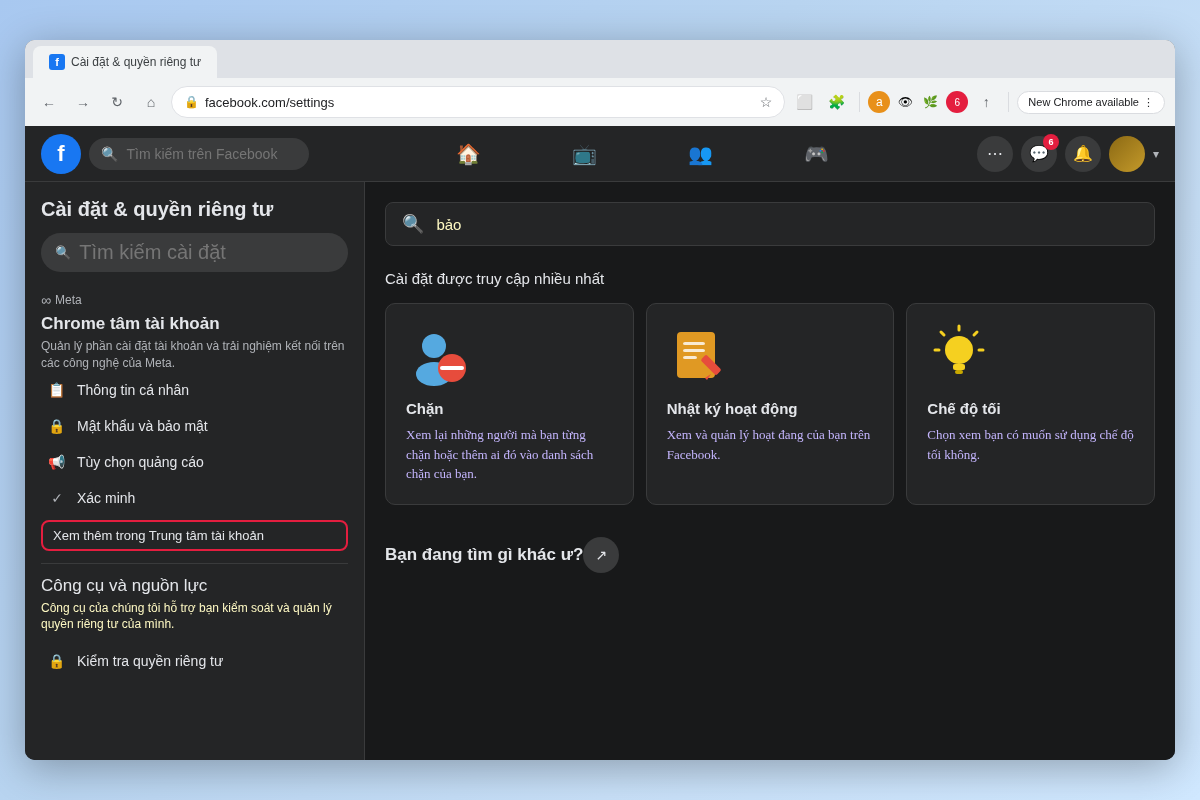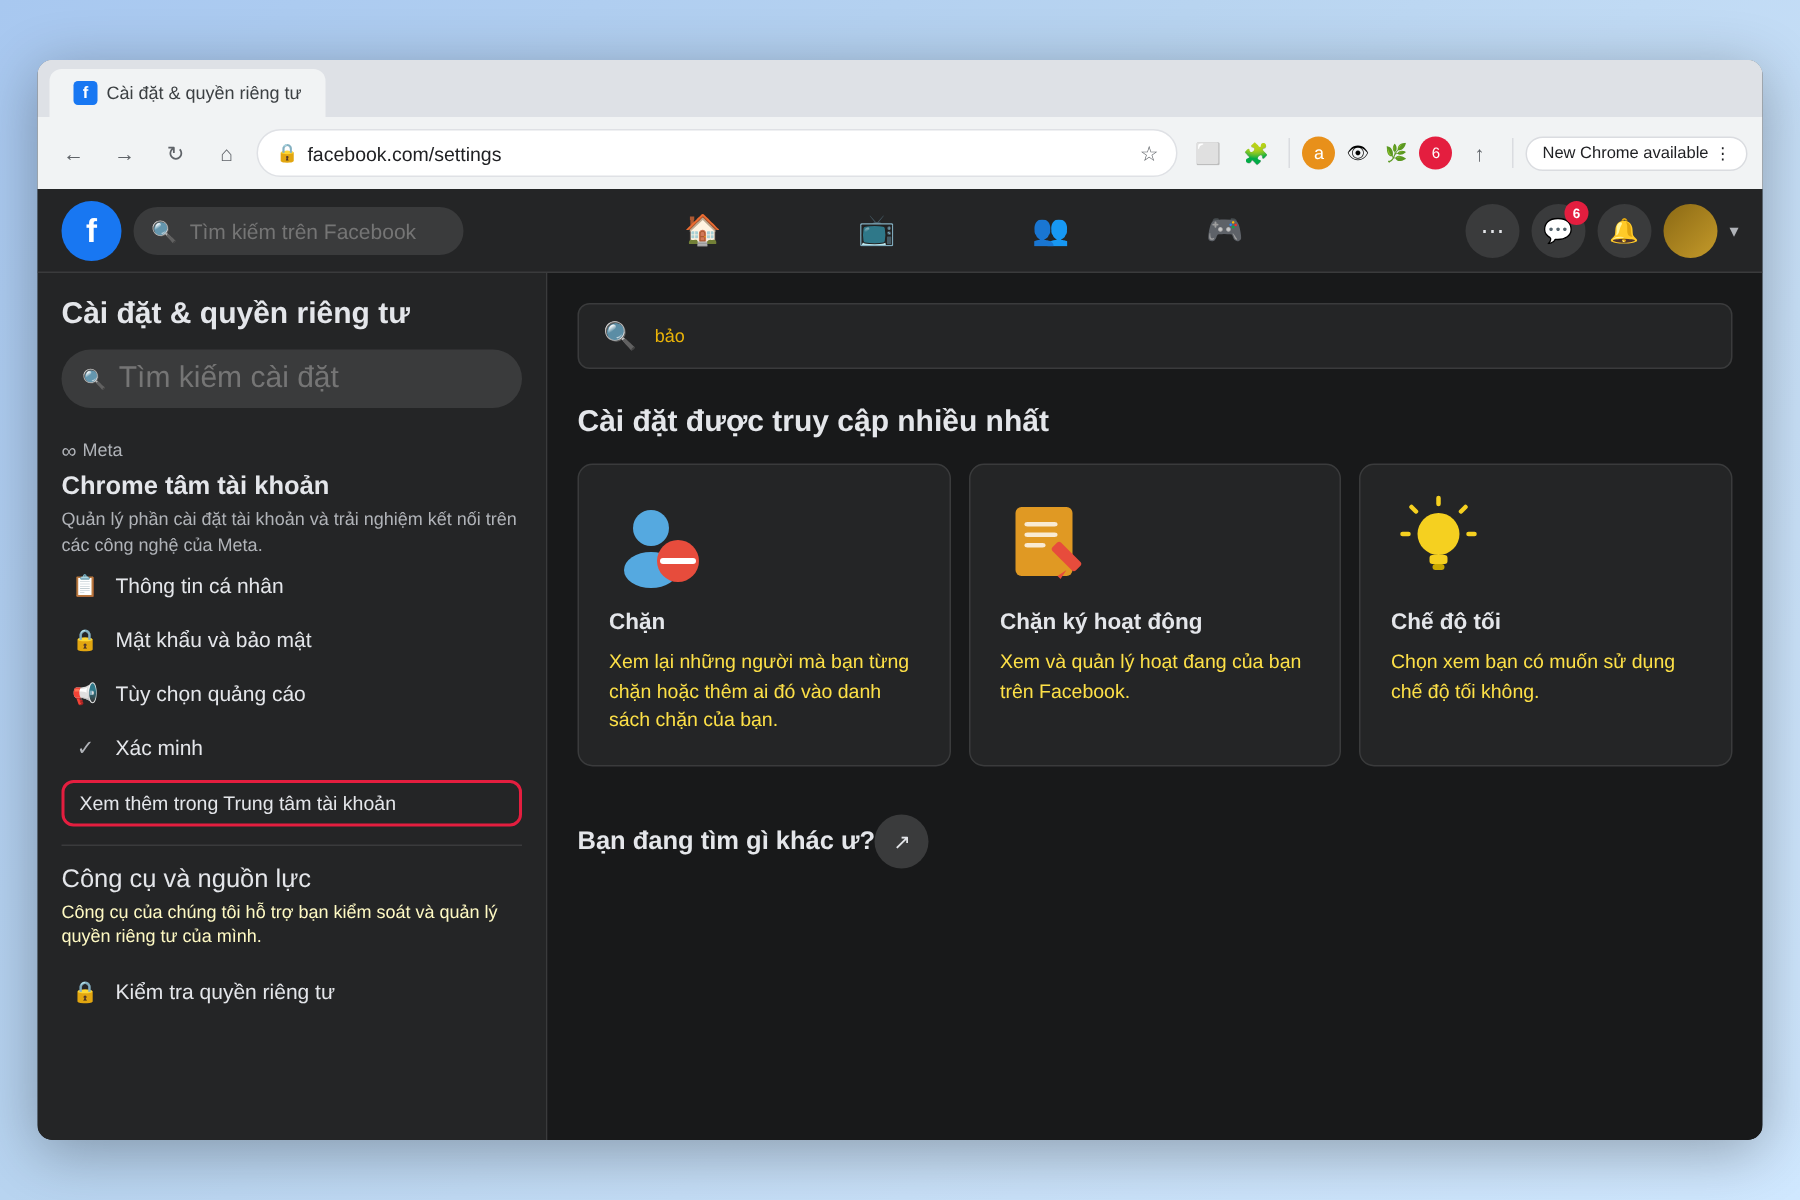--- a/index.html
+++ b/index.html
@@ -394,27 +394,27 @@
       border: 1px solid #3a3b3c;
     }
     .settings-search-icon {
       color: #b0b3b8;
       font-size: 18px;
     }
     .settings-search-input {
       background: transparent;
       border: none;
       outline: none;
-      color: #eab308;
-      font-size: 12px;
+      color: #fef9c3;
+      font-size: 15px;
       flex: 1;
     }
     .section-heading {
-      font-size: 20px;
-      font-weight: 700;
+      font-size: 15px;
+      font-weight: 400;
       color: #e4e6ea;
       margin-bottom: 16px;
     }
     .cards-row {
       display: flex;
       gap: 12px;
       margin-bottom: 32px;
     }
     .setting-card {
       flex: 1;
@@ -433,22 +433,23 @@
       justify-content: center;
     }
     .card-title {
       font-size: 15px;
       font-weight: 700;
       color: #e4e6ea;
       margin-bottom: 8px;
     }
     .card-desc {
       font-size: 13px;
-      color: #fde047;
+      color: #c4b5fd;
       line-height: 1.5;
+      font-family: Liberation Serif, serif;
     }
     
     .block-icon-svg {
       width: 64px;
       height: 64px;
     }
     
     .activity-icon-svg {
       width: 64px;
       height: 64px;
@@ -637,21 +638,21 @@
 
                 <rect x="10" y="8" width="38" height="46" rx="4" fill="#f5a623" opacity="0.9"></rect>
                 <rect x="16" y="18" width="22" height="3" rx="2" fill="#fff" opacity="0.8"></rect>
                 <rect x="16" y="25" width="22" height="3" rx="2" fill="#fff" opacity="0.8"></rect>
                 <rect x="16" y="32" width="14" height="3" rx="2" fill="#fff" opacity="0.8"></rect>
 
                 <rect x="40" y="30" width="8" height="22" rx="2" fill="#e74c3c" transform="rotate(-45 44 41)"></rect>
                 <polygon points="38,54 44,50 40,56" fill="#e74c3c"></polygon>
               </svg>
             </div>
-            <div class="card-title">Chặn ký hoạt động</div>
+            <div class="card-title">Nhật ký hoạt động</div>
             <div class="card-desc">Xem và quản lý hoạt đang của bạn trên Facebook.</div>
           </div>
 
           <div class="setting-card">
             <div class="card-icon">
               <svg class="darkmode-icon-svg" viewBox="0 0 64 64" xmlns="http://www.w3.org/2000/svg">
 
                 <circle cx="32" cy="26" r="14" fill="#f5d020"></circle>
                 <rect x="26" y="40" width="12" height="6" rx="2" fill="#f5d020"></rect>
                 <rect x="28" y="46" width="8" height="4" rx="2" fill="#c8a800"></rect>

